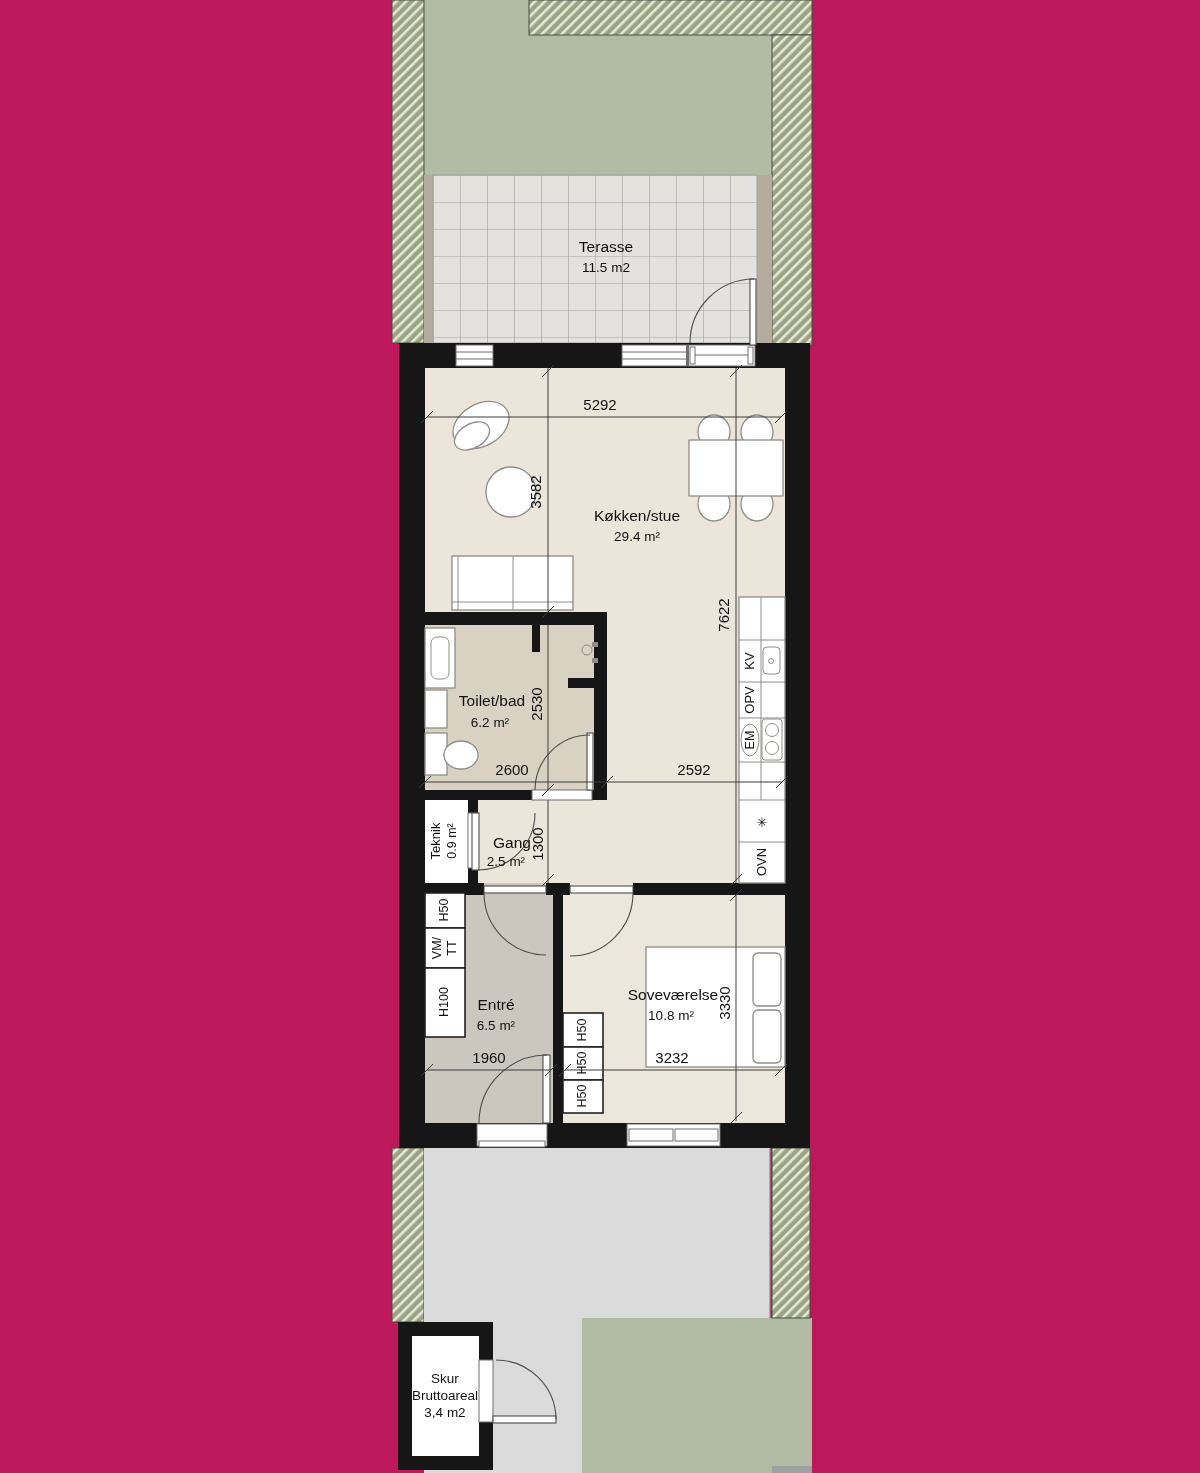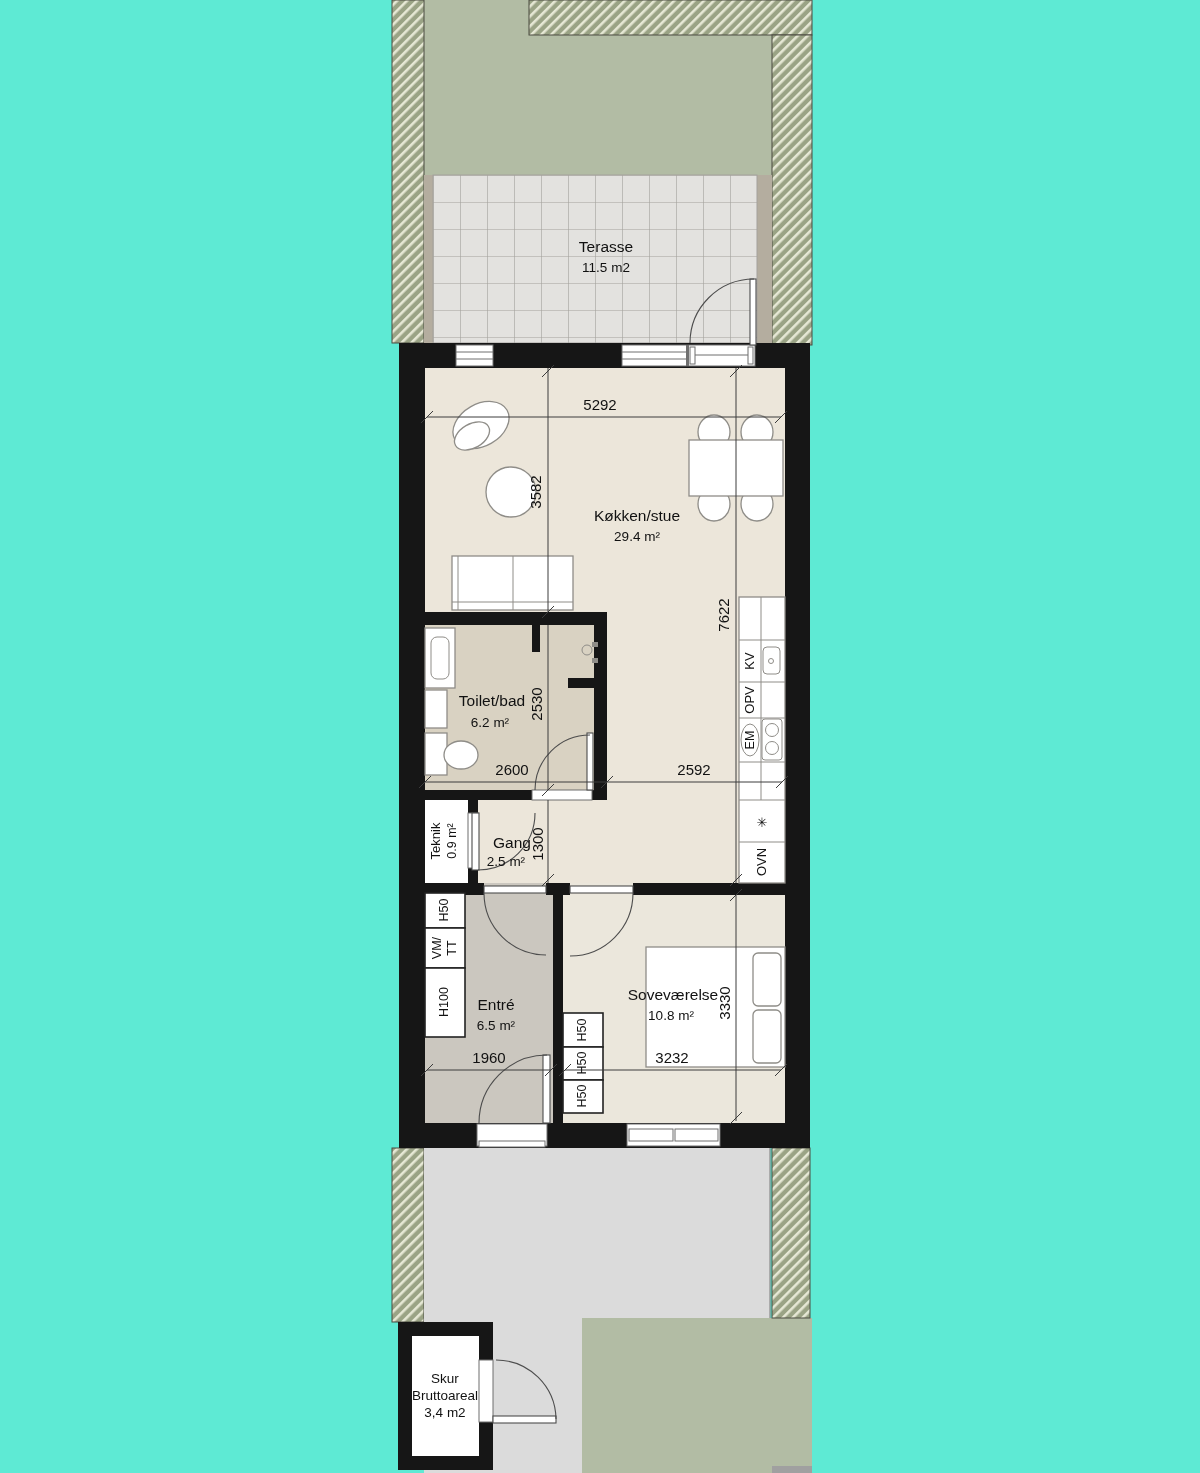--- a/index.html
+++ b/index.html
@@ -3,21 +3,21 @@
 <meta charset="utf-8">
 <style>
   :root{
     --lawn:#b2bca4; --hatch-base:#9aa385; --hatch-stripe:#e6e8d5;
     --tile:#e3e2df; --grout:#a3a19c; --wall:#161616;
     --floor-main:#ece6da; --floor-toilet:#d9d2c2; --floor-entre:#cbc7bf;
     --floor-bedroom:#ebe7dc; --path:#dbdbdb; --edge:#b4ad9f;
     --line:#3c3c3c; --furn:#8f8d88;
   }
   html,body{margin:0;padding:0;background:#ffffff;}
-  .stage{position:relative;width:1200px;height:1473px;background:#5eead4;overflow:hidden;}
+  .stage{position:relative;width:1200px;height:1473px;background:#be185d;overflow:hidden;}
   svg{position:absolute;left:0;top:0;}
   text{font-family:"Liberation Sans","DejaVu Sans",sans-serif;fill:#111;text-anchor:middle;}
   .t-room{font-size:15.5px;}
   .t-area{font-size:13.5px;}
   .t-dim{font-size:15px;}
   .t-cab{font-size:12.5px;}
   .t-unit{font-size:13px;}
   .t-shed{font-size:13.5px;}
   .hatch-rect{stroke:#4b4b40;stroke-width:1;}
   .wall{fill:var(--wall);}

